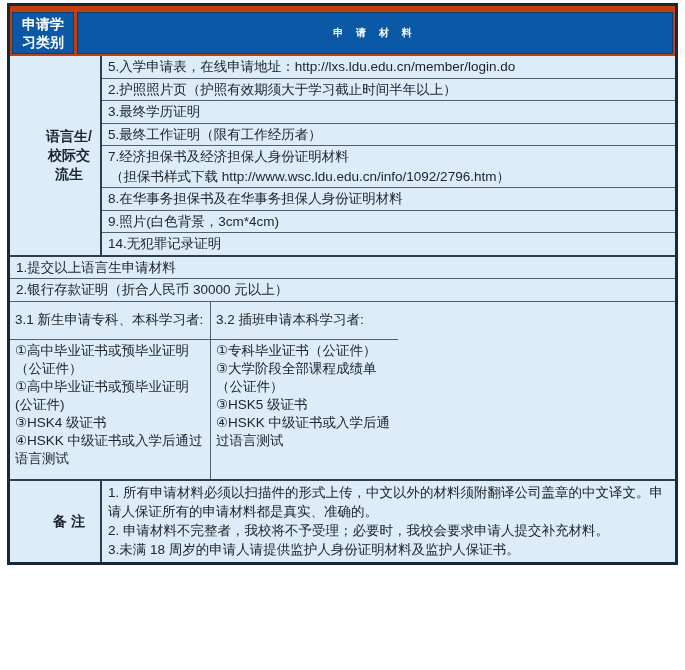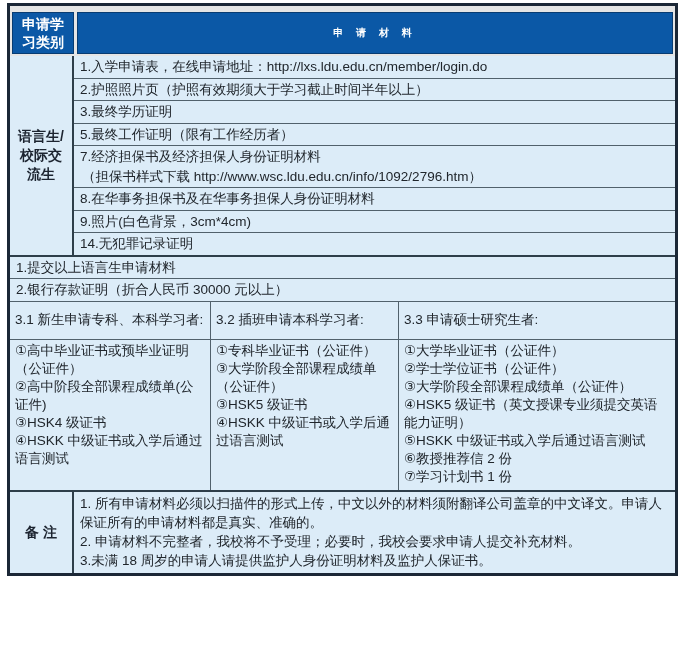--- a/index.html
+++ b/index.html
@@ -21,21 +21,21 @@
     width: 671px;
     border: 3px solid #1b2736;
     background: #ffffff;
     font-size: 13.5px;
   }
   
   .hdr-row {
     display: flex;
     gap: 3px;
     padding: 6px 2px 2px 2px;
-    background: #e5e5e5;
+    background: #c2410c;
   }
   .hdr-cell {
     background: #0b58a6;
     color: #ffffff;
     font-weight: bold;
     display: flex;
     flex-direction: column;
     align-items: center;
     justify-content: center;
   }
@@ -66,20 +66,21 @@
     display: flex;
     flex-direction: column;
     align-items: center;
     justify-content: center;
     font-weight: bold;
     color: #1c2430;
     font-size: 14px;
     line-height: 19px;
     text-align: center;
     background: #dcecf8;
+    margin-left: 28px;
   }
   .content-col { flex: 1; min-width: 0; display: flex; flex-direction: column; }
   .row {
     border-top: 1px solid #51616c;
     padding: 1px 4px 1px 6px;
     line-height: 19.5px;
   }
   .content-col .row:first-child { border-top: none; }
   .row .cont { padding-left: 2px; }
   
@@ -93,21 +94,21 @@
   .sub-col-2 { flex: 0 0 188px; border-left: 1px solid #51616c; }
   .sub-col-3 { flex: 1; border-left: 1px solid #51616c; }
   .sub-hdr {
     border-bottom: 1px solid #51616c;
     padding: 2px 5px;
     min-height: 38px;
     display: flex;
     align-items: center;
     line-height: 18px;
   }
-  .sub-body { padding: 2px 5px 4px 5px; line-height: 18px; flex: 1; }
+  .sub-body { padding: 2px 5px 11px 5px; line-height: 18px; flex: 1; }
   .sub-body .item { margin: 0; }
   
   .notes-body { padding: 2px 6px 3px 6px; line-height: 19px; }
   .notes-body .note-line { margin: 0; }
 </style>
 </head>
 <body>
 
 <div class="page">
   <div class="tbl">
@@ -121,21 +122,21 @@
     </div>
 
     <div class="section first">
       <div class="label-cell">
         <div>语言生/</div>
         <div>校际交</div>
         <div>流生</div>
       </div>
       <div class="content-col">
         <div class="row">
-            <div>1.入学申请表，在线申请地址：http://lxs.ldu.edu.cn/member/login.do</div>
+            <div>5.入学申请表，在线申请地址：http://lxs.ldu.edu.cn/member/login.do</div>
           </div>
         <div class="row">
             <div>2.护照照片页（护照有效期须大于学习截止时间半年以上）</div>
           </div>
         <div class="row">
             <div>3.最终学历证明</div>
           </div>
         <div class="row">
             <div>5.最终工作证明（限有工作经历者）</div>
           </div>
@@ -162,46 +163,34 @@
           </div>
         <div class="row">
             <div>2.银行存款证明（折合人民币 30000 元以上）</div>
           </div>
 
         <div class="sub">
           <div class="sub-col sub-col-1">
             <div class="sub-hdr">3.1 新生申请专科、本科学习者:</div>
             <div class="sub-body">
               <div class="item">①高中毕业证书或预毕业证明（公证件）</div>
-              <div class="item">②高中阶段全部课程成绩单(公证件)</div>
+              <div class="item">①高中毕业证书或预毕业证明(公证件)</div>
               <div class="item">③HSK4 级证书</div>
               <div class="item">④HSKK 中级证书或入学后通过语言测试</div>
             </div>
           </div>
           <div class="sub-col sub-col-2">
             <div class="sub-hdr">3.2 插班申请本科学习者:</div>
             <div class="sub-body">
               <div class="item">①专科毕业证书（公证件）</div>
               <div class="item">③大学阶段全部课程成绩单（公证件）</div>
               <div class="item">③HSK5 级证书</div>
               <div class="item">④HSKK 中级证书或入学后通过语言测试</div>
             </div>
           </div>
-          <div class="sub-col sub-col-3">
-            <div class="sub-hdr">3.3 申请硕士研究生者:</div>
-            <div class="sub-body">
-              <div class="item">①大学毕业证书（公证件）</div>
-              <div class="item">②学士学位证书（公证件）</div>
-              <div class="item">③大学阶段全部课程成绩单（公证件）</div>
-              <div class="item">④HSK5 级证书（英文授课专业须提交英语能力证明）</div>
-              <div class="item">⑤HSKK 中级证书或入学后通过语言测试</div>
-              <div class="item">⑥教授推荐信 2 份</div>
-              <div class="item">⑦学习计划书 1 份</div>
-            </div>
-          </div>
         </div>
       </div>
     </div>
 
     <div class="section">
       <div class="label-cell">
         <div>备  注</div>
       </div>
       <div class="content-col">
         <div class="notes-body">

